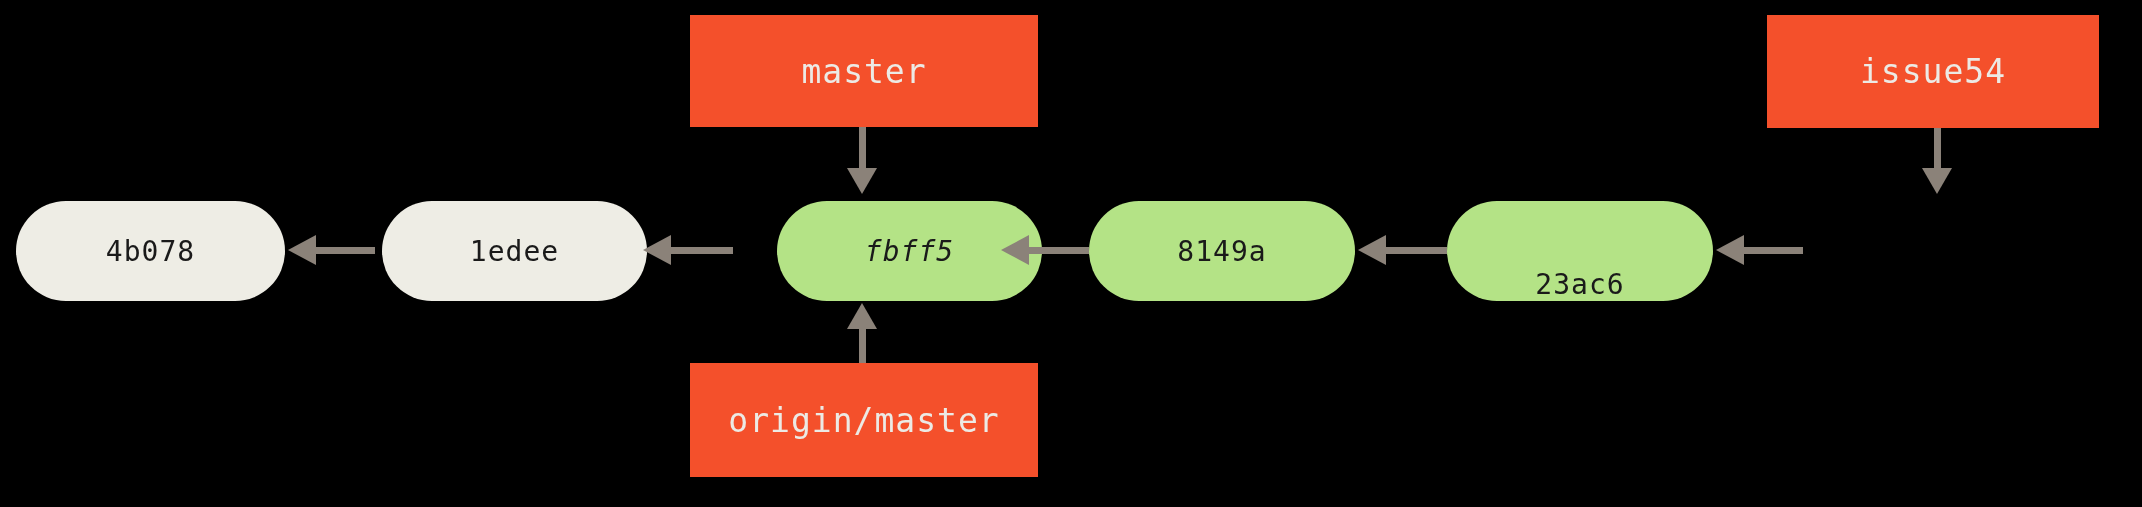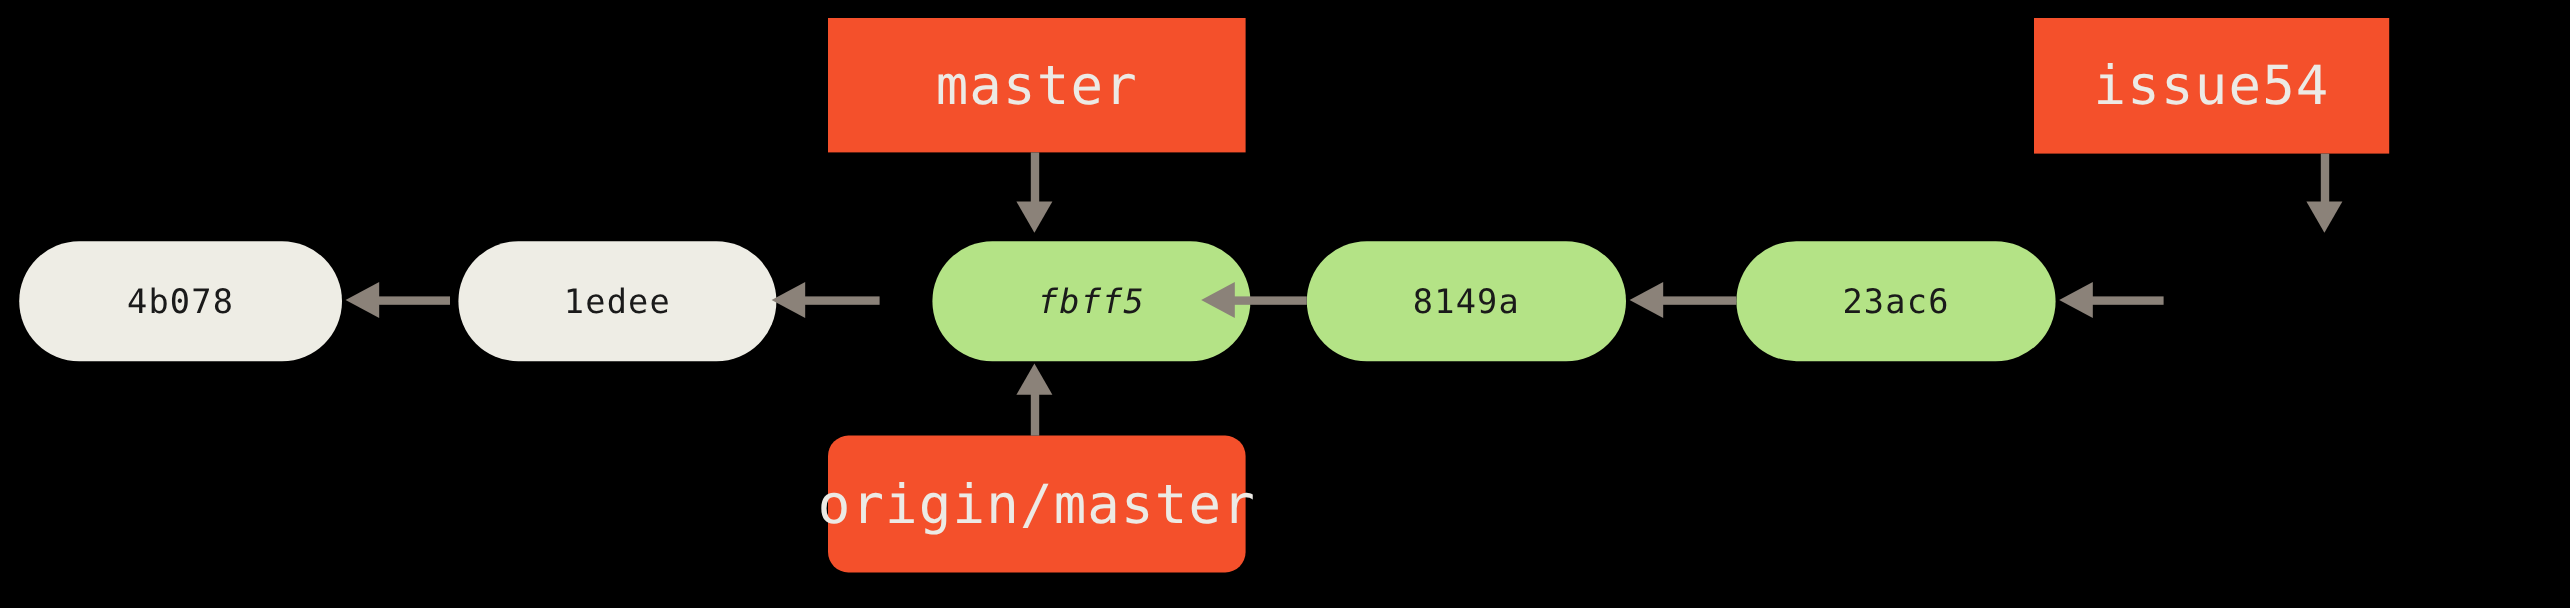--- a/index.html
+++ b/index.html
@@ -17,33 +17,33 @@
     display:flex;align-items:center;justify-content:center;
     font-size:28px;letter-spacing:1px;
     color:var(--colors-commit_text,#1A1A1A);
   }
   .commit.plain{background:var(--colors-commit_default,#EEEDE5);}
   .commit.branch{background:var(--colors-commit_branch,#B4E386);}
   .n0{left:16px;width:269px;}
   .n1{left:382px;width:265px;}
   .n2{left:777px;width:265px;font-style:italic;}
   .n3{left:1089px;width:266px;}
-  .n4{left:1447px;width:266px;}
+  .n4{left:1447px;width:266px;align-items:flex-end;}
   .n5{left:1803px;width:267px;}
   
   .ref{
     position:absolute;
     background:var(--colors-ref_bg,#F4502B);
     color:var(--colors-ref_text,#ECEAE5);
     display:flex;align-items:center;justify-content:center;
-    font-size:45px;letter-spacing:1px;
+    font-size:33px;letter-spacing:1px;
   }
   .ref-master{left:690px;top:15px;width:348px;height:112px;}
-  .ref-origin{left:690px;top:363px;width:348px;height:114px;border-radius:17px;}
-  .ref-issue{left:1695px;top:15px;width:296px;height:113px;}
+  .ref-origin{left:690px;top:363px;width:348px;height:114px;}
+  .ref-issue{left:1767px;top:15px;width:332px;height:113px;}
   
   .harrow{
     position:absolute;top:235px;height:30px;
     display:flex;align-items:center;
   }
   .harrow .head{
     width:0;height:0;flex:none;
     border-top:15px solid transparent;
     border-bottom:15px solid transparent;
     border-right:28px solid var(--colors-arrow,#8B8279);

